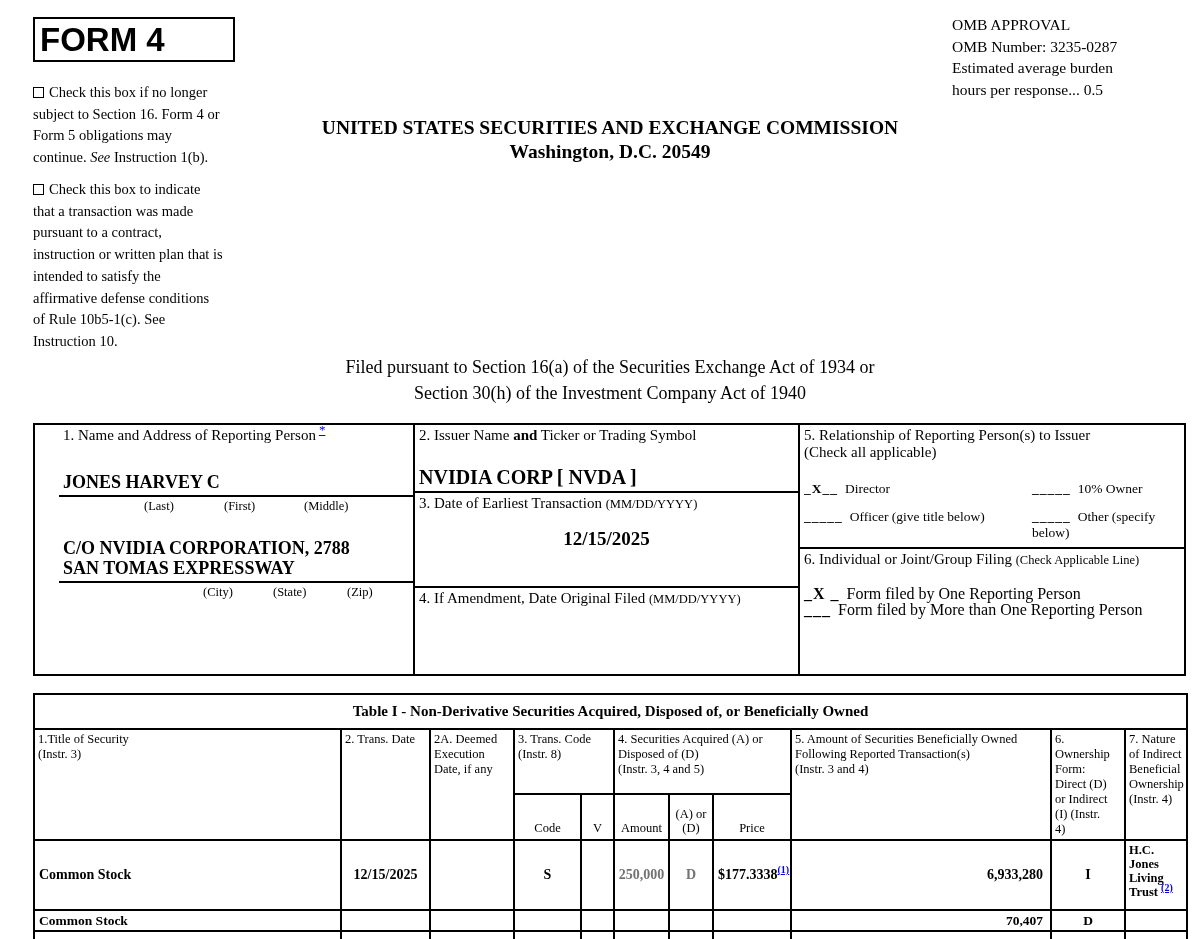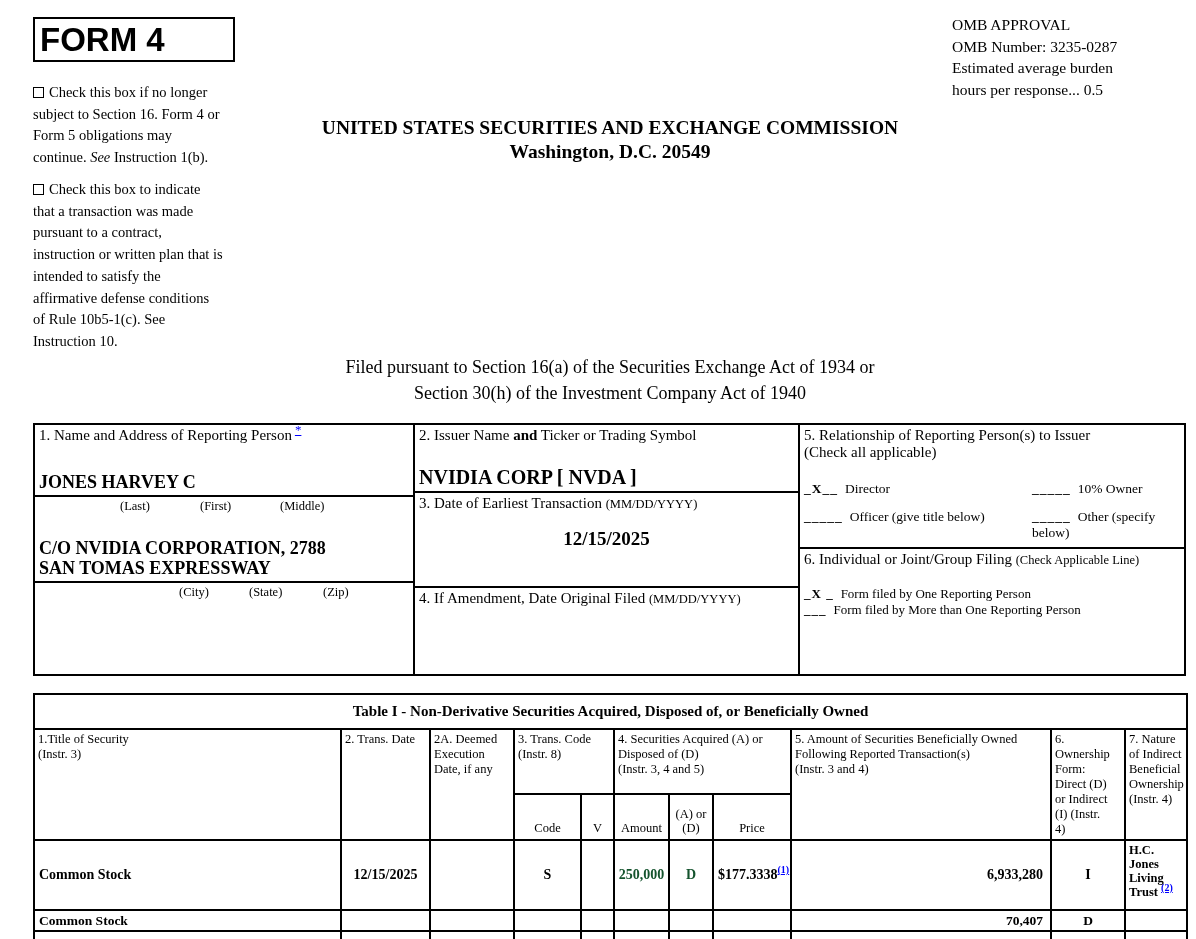--- a/index.html
+++ b/index.html
@@ -25,21 +25,21 @@
   
   .cbpara { position:absolute; left:33px; width:262px; font-size:14.5px; line-height:21.7px; }
   .cbpara .txt { white-space:pre-line; }
   .cb { display:inline-block; width:11px; height:11px; border:1.5px solid #000;
         margin-right:5px; vertical-align:-1px; }
 
   
   .infotable { position:absolute; left:33px; top:423px; width:1153px; height:253px;
                border:2px solid #000; display:flex; }
   .icol { height:100%; display:flex; flex-direction:column; }
-  .icol1 { width:380px; border-right:2px solid #000; }
+  .icol1 { width:380px; border-right:2px solid #000;padding-left:24px; }
   .icol2 { width:385px; border-right:2px solid #000; }
   .icol3 { flex:1; }
   .icell { border-bottom:2px solid #000; padding:2px 4px; position:relative; overflow:hidden; }
   .icell:last-child { border-bottom:none; flex:1; }
   .lbl { font-size:15px; }
   .lbl-small { font-size:12.5px; }
   .val { font-weight:bold; font-size:18px; }
   .minilabels { position:relative; height:16px; font-size:12.5px; }
   .minilabels span { position:absolute; top:0; }
 
@@ -52,42 +52,42 @@
   .mc1 { height:68px; display:flex; flex-direction:column; justify-content:space-between; }
   .mc2 { height:95px; }
   .bigval { font-weight:bold; font-size:20px; }
   .dateval { font-weight:bold; font-size:19px; text-align:center; margin-top:16px; }
 
   .rc1 { height:124px; }
   .rel-label { white-space:pre-line; font-size:15px; }
   .relgrid { display:grid; grid-template-columns:228px auto; row-gap:12px; margin-top:20px;
              font-size:13.5px; }
   .mark { font-weight:bold; margin-right:7px; letter-spacing:1px; }
-  .filing-lines { margin-top:18px; font-size:13px; line-height:15.5px; }
+  .filing-lines { margin-top:18px; font-size:16px; line-height:15.5px; }
 
   
   .t1 { position:absolute; left:33px; top:693px; width:1153px; border-collapse:collapse;
         table-layout:fixed; }
   .t1 td, .t1 th { border:2px solid #000; overflow:hidden; }
   .t1 .title-row td { text-align:center; font-weight:bold; font-size:15px; height:35px; }
   .t1 th { font-weight:normal; font-size:12.5px; text-align:left; vertical-align:top;
            padding:2px 3px; white-space:pre-line; line-height:15px; }
   .t1 .subhead td { text-align:center; vertical-align:bottom; font-size:12.5px;
                     padding-bottom:4px; white-space:pre-line; line-height:14px; height:45px; }
   .t1 .hrow th { height:64px;margin-top:22px; }
   .t1 .drow td { font-weight:bold; font-size:14px; }
   .t1 .drow1 td { height:67px; }
   .t1 .drow2 td { height:21px; font-size:13.5px; }
   .t1 .cutrow td { height:30px; }
   .c-title { padding-left:4px; }
   .c-center { text-align:center; }
   .c-right { text-align:right; padding-right:7px; }
   .c-price { padding-left:4px; }
   .c-nature { font-size:12.5px !important; padding:2px 2px 10px 3px; line-height:14px; }
-  .red { color:#14532d; }
+  .red { color:#737373; }
   .fn { color:#0000ff; font-size:10px; text-decoration:underline; font-weight:bold;
         vertical-align:super; line-height:0; }
   .fn-star { color:#0000ff; font-size:13px; text-decoration:underline; font-weight:normal;
              vertical-align:super; line-height:0; margin-left:3px; }
 </style>
 </head>
 <body>
 
 <div class="page">
 

